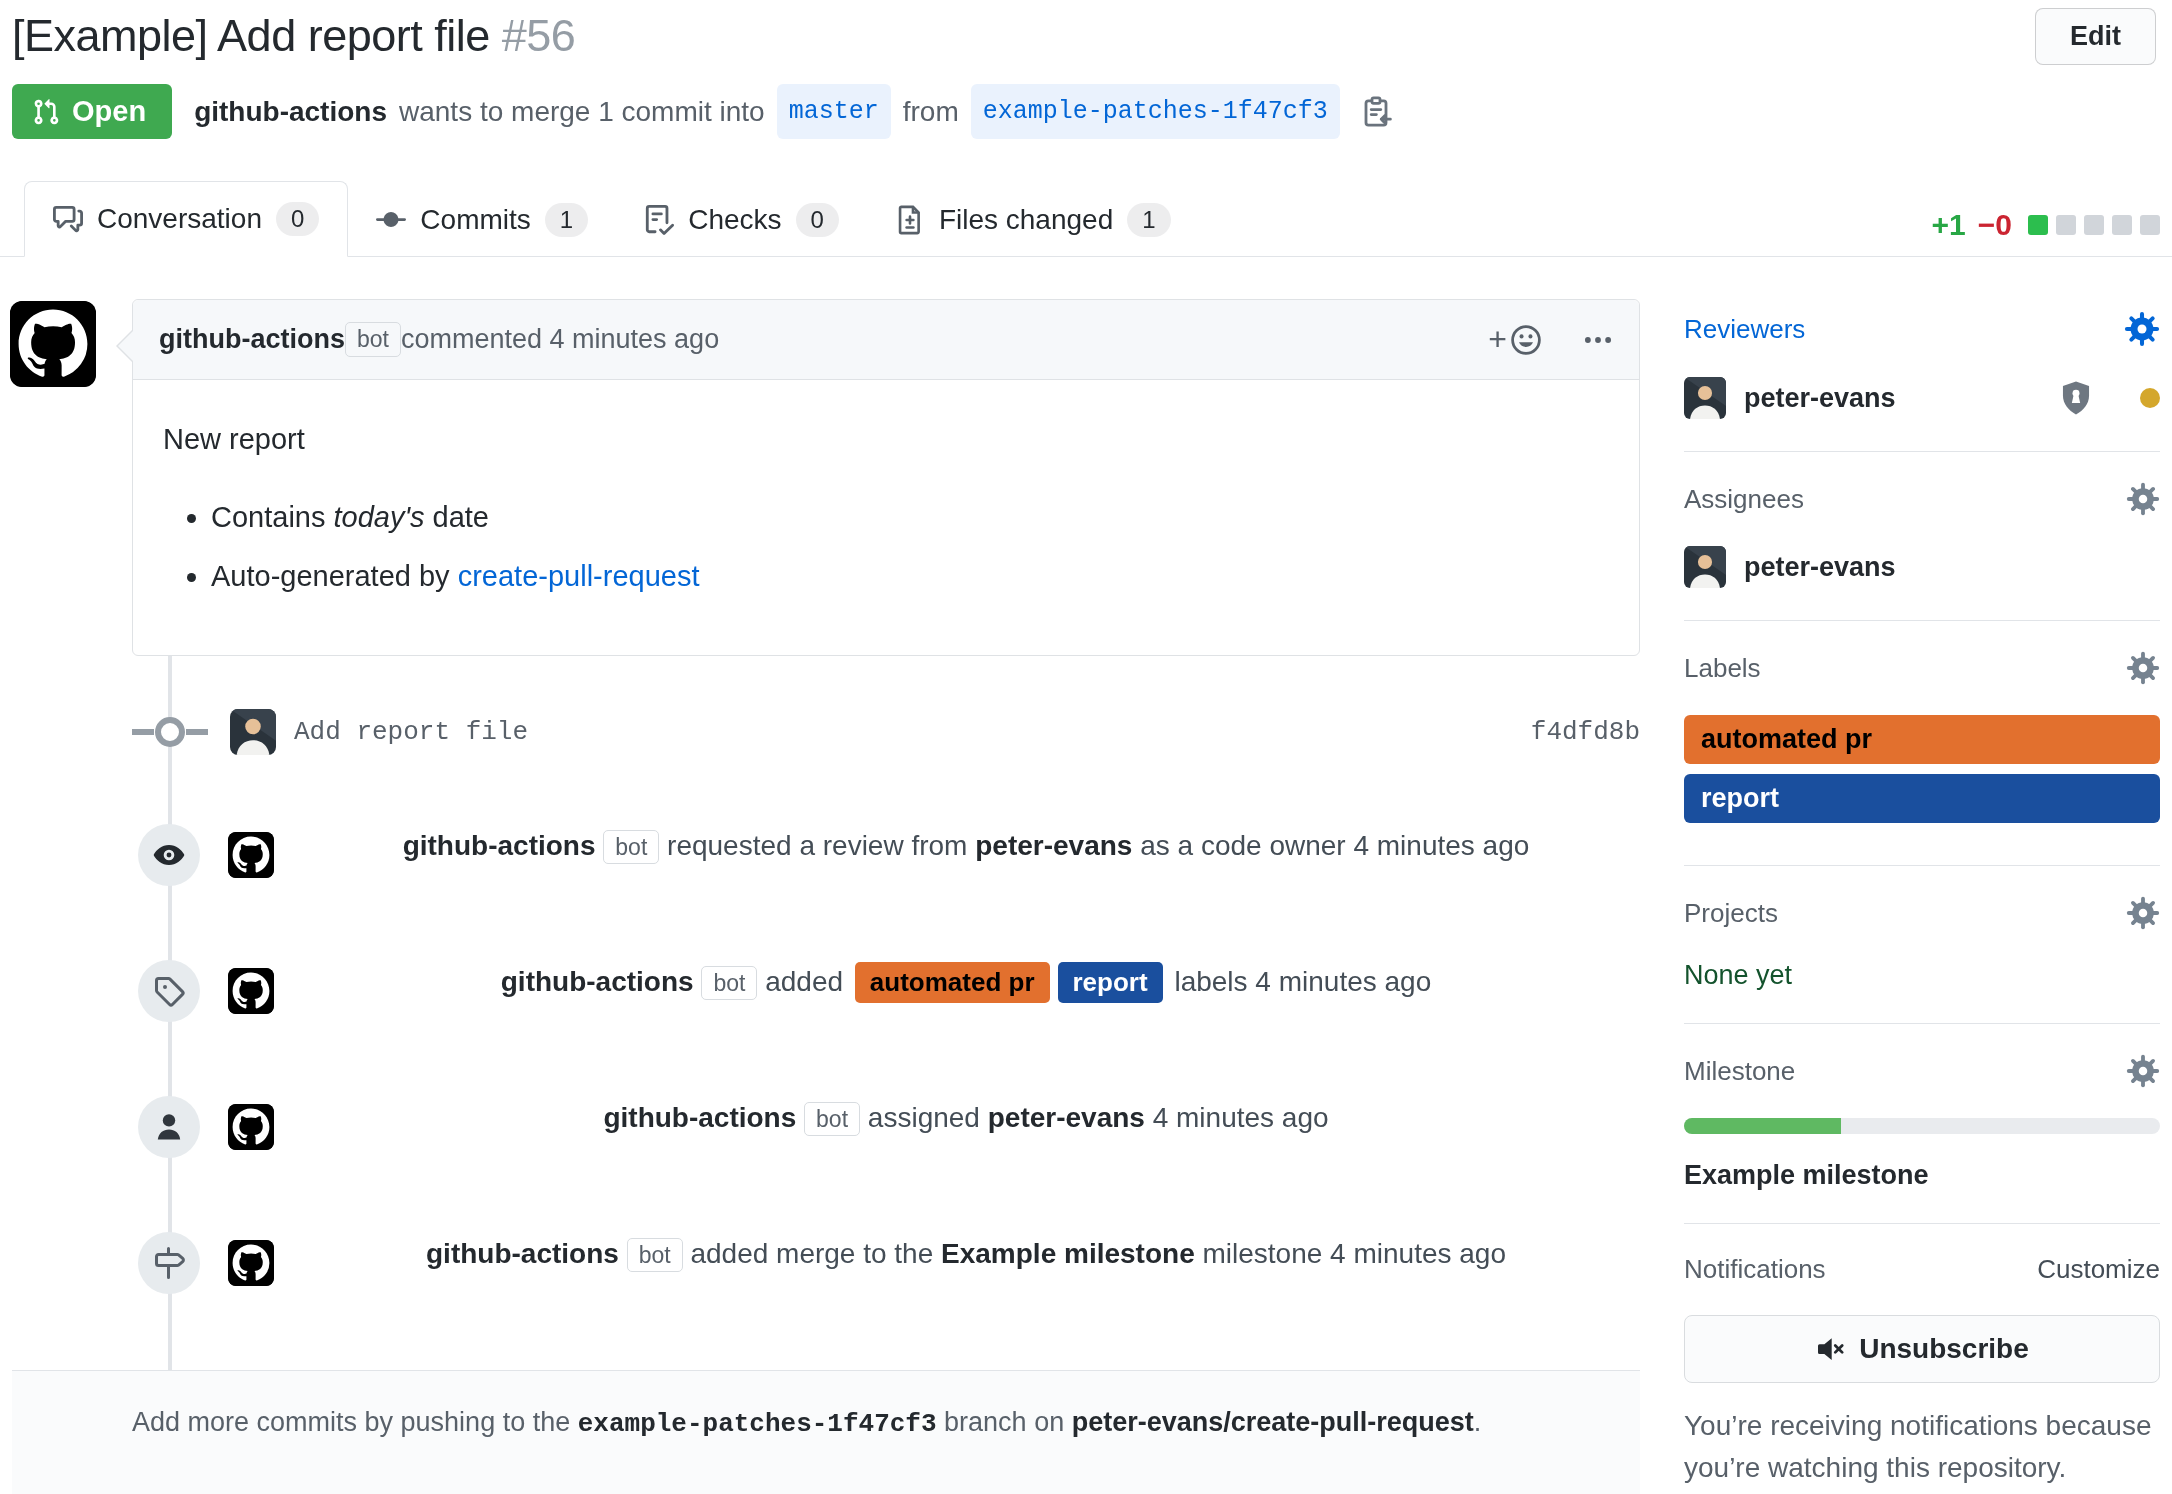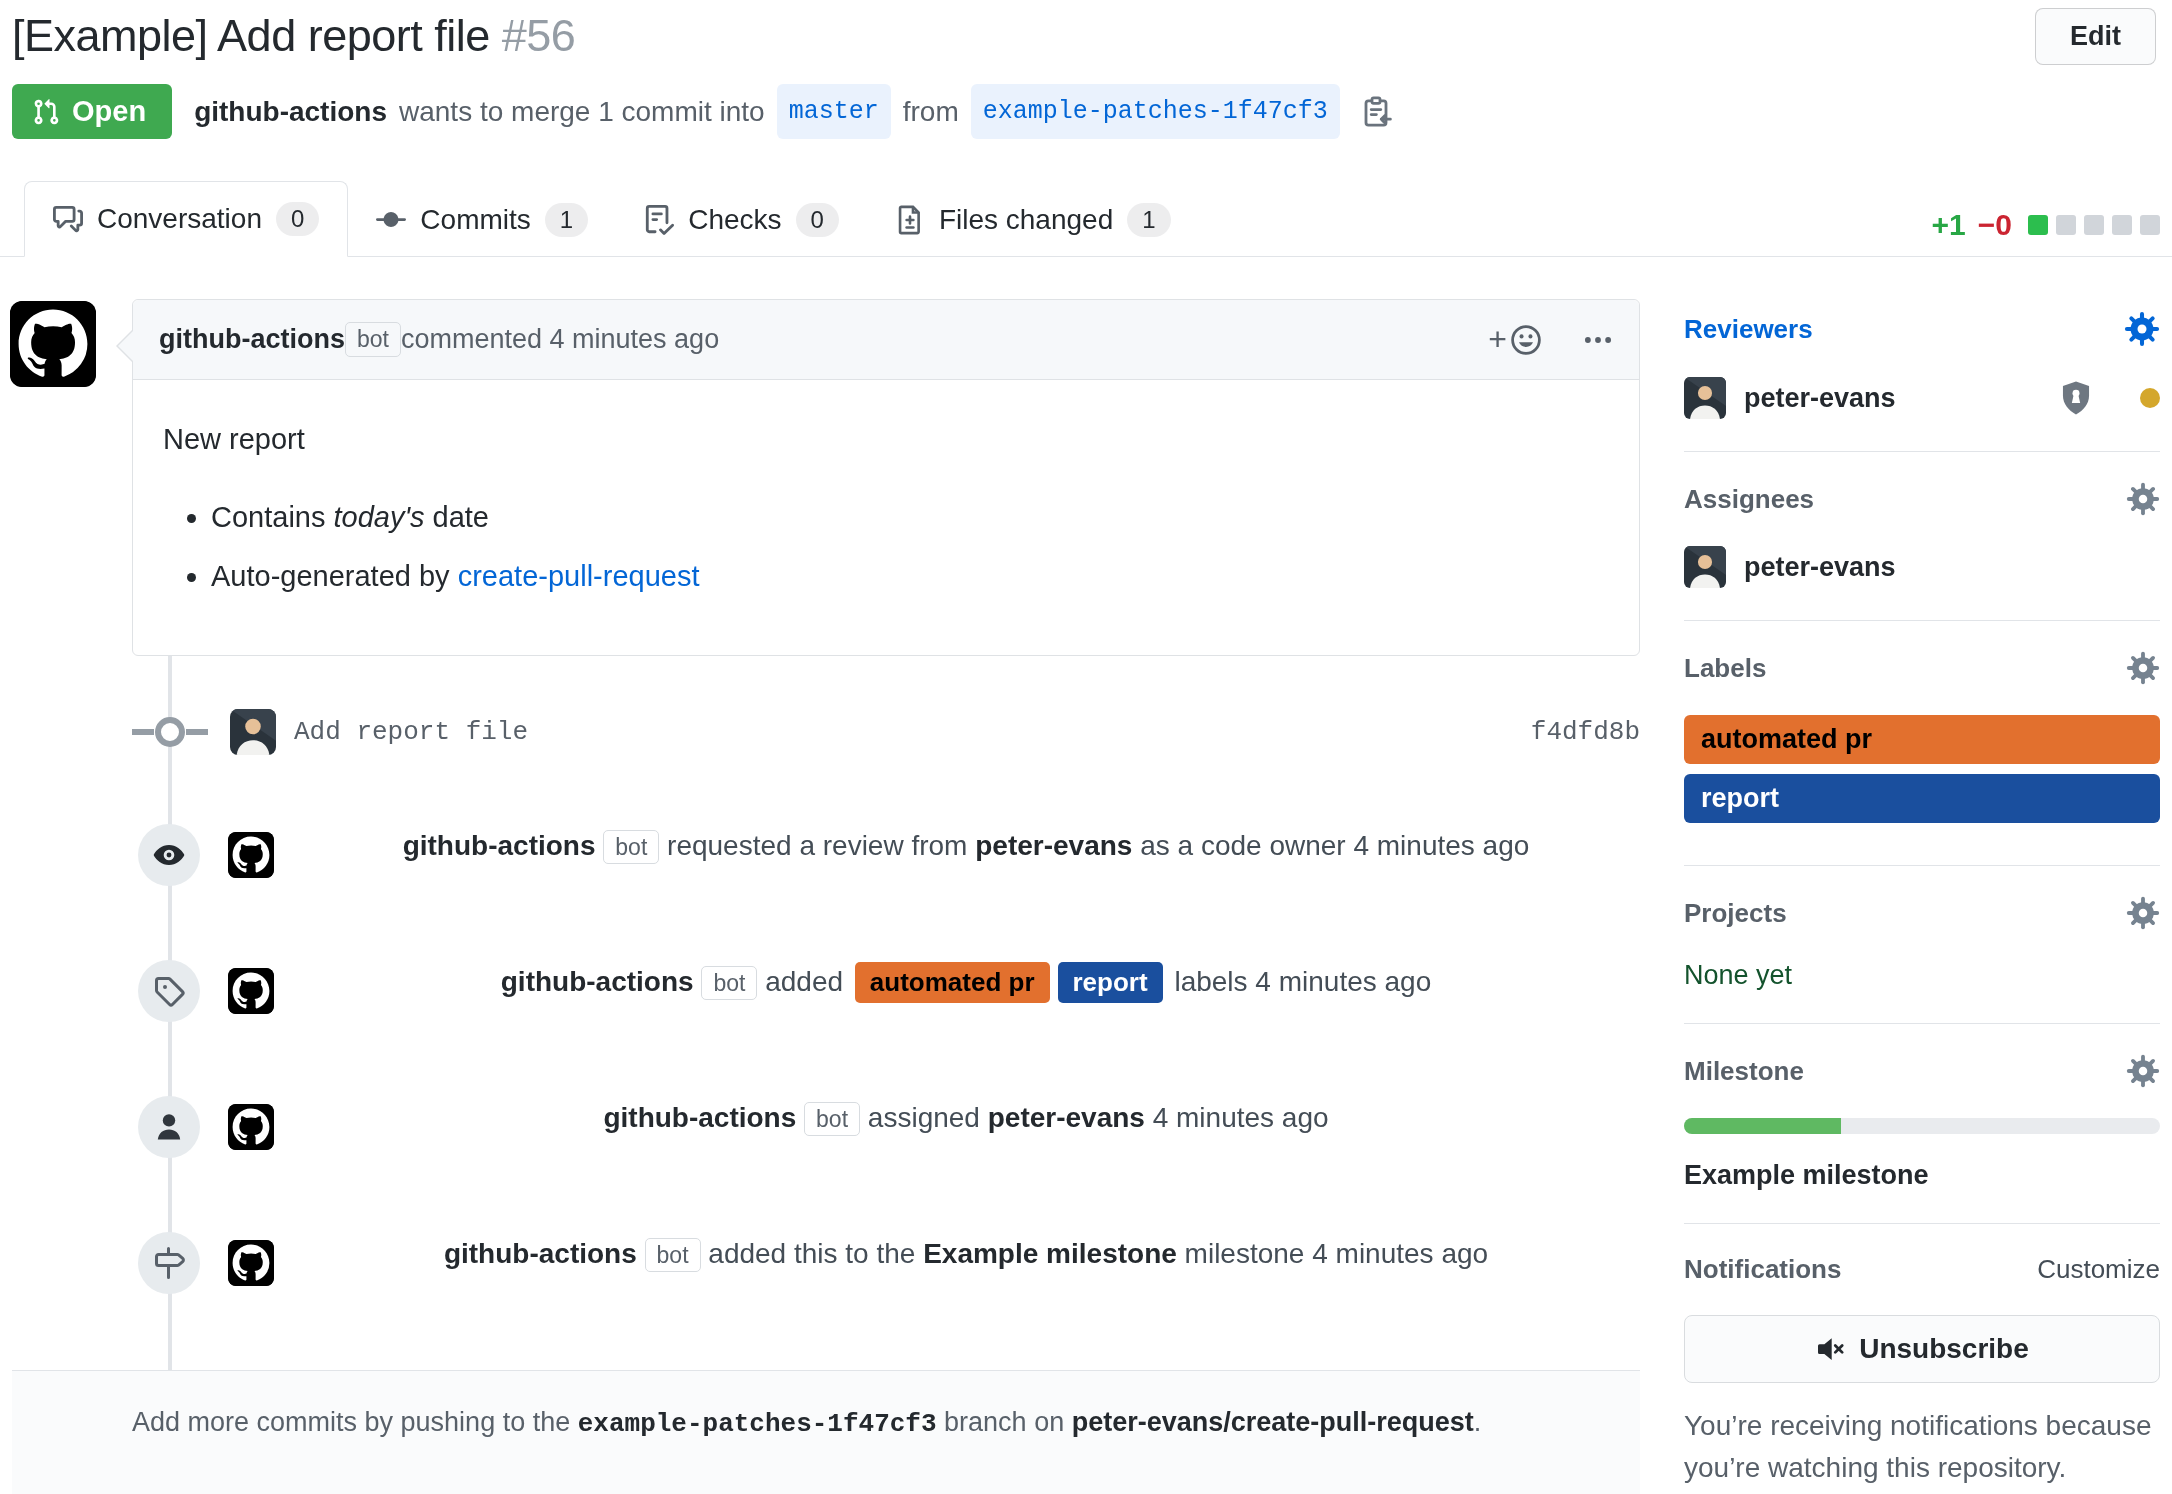--- a/index.html
+++ b/index.html
@@ -94,21 +94,21 @@
   
   .main-footer { border-top: 1px solid #e1e4e8; background: #fafbfc; position: relative;
     margin-top: 26px; padding: 36px 20px 80px 120px; font-size: 27px; color: #586069; }
   .main-footer b { color: #24292e; }
   .branch-mono { font-family: "Liberation Mono", "DejaVu Sans Mono", monospace; font-weight: 700; color: #24292e; font-size: 26px; }
 
   
   .side-section { border-bottom: 1px solid #e1e4e8; padding-bottom: 32px; margin-bottom: 30px; }
   .side-section.last { border-bottom: 0; }
   .side-title-row { display: flex; align-items: center; justify-content: space-between; margin-bottom: 30px; }
-  .side-title { font-size: 26px; font-weight: 700; color: #586069; }
+  .side-title { font-size: 26px; font-weight: 400; color: #586069; }
   .side-title.link-blue { color: #0366d6; }
   .gear-btn { display: inline-flex; cursor: pointer; }
   .side-user { display: flex; align-items: center; gap: 18px; font-size: 27px; font-weight: 700; color: #24292e; }
   .avatar-sm { width: 42px; height: 42px; border-radius: 6px; overflow: hidden; flex: none; }
   .reviewer-icons { margin-left: auto; display: flex; align-items: center; gap: 46px; }
   .status-dot { width: 20px; height: 20px; border-radius: 50%; background: #d4a72c; }
   .side-label { display: block; border-radius: 6px; font-weight: 700; font-size: 27px;
     padding: 9px 17px; margin-bottom: 10px; }
   .side-empty { font-size: 27px; color: #14532d; }
   .progress { height: 16px; border-radius: 8px; background: #e9ebee; overflow: hidden; margin-bottom: 26px; }
@@ -341,21 +341,21 @@
       <span class="event-badge">
         <svg width="32" height="32" viewBox="0 0 16 16" fill="#586069">
             <path d="M7.75 0a.75.75 0 0 1 .75.75V3h3.634c.414 0 .814.147 1.13.414l2.07 1.75a1.75 1.75 0 0 1 0 2.672l-2.07 1.75a1.75 1.75 0 0 1-1.13.414H8.5v5.25a.75.75 0 1 1-1.5 0V10H2.75A1.75 1.75 0 0 1 1 8.25v-3.5C1 3.784 1.784 3 2.75 3H7V.75A.75.75 0 0 1 7.75 0zM2.75 4.5a.25.25 0 0 0-.25.25v3.5c0 .138.112.25.25.25h9.384a.25.25 0 0 0 .161-.06l2.07-1.75a.25.25 0 0 0 0-.38l-2.07-1.75a.25.25 0 0 0-.161-.06H2.75z"></path>
           </svg>
       </span>
       <span class="event-avatar">
         <svg width="46" height="46" viewBox="0 0 16 16">
             <use href="#octocat-avatar"></use>
           </svg>
       </span>
-      <span class="event-text"><b>github-actions</b> <span class="bot-badge">bot</span><span> added this to the </span><b>Example milestone</b><span> milestone 4 minutes ago</span></span>
+      <span class="event-text"><b>github-actions</b> <span class="bot-badge">bot</span><span> added merge to the </span><b>Example milestone</b><span> milestone 4 minutes ago</span></span>
     </div>
 
     <div class="main-footer">
       <span>Add more commits by pushing to the </span><span class="branch-mono">example-patches-1f47cf3</span><span> branch on </span><b>peter-evans/create-pull-request</b><span>.</span>
     </div>
   </div>
 
   <div class="sidebar">
 
     <div class="side-section">

